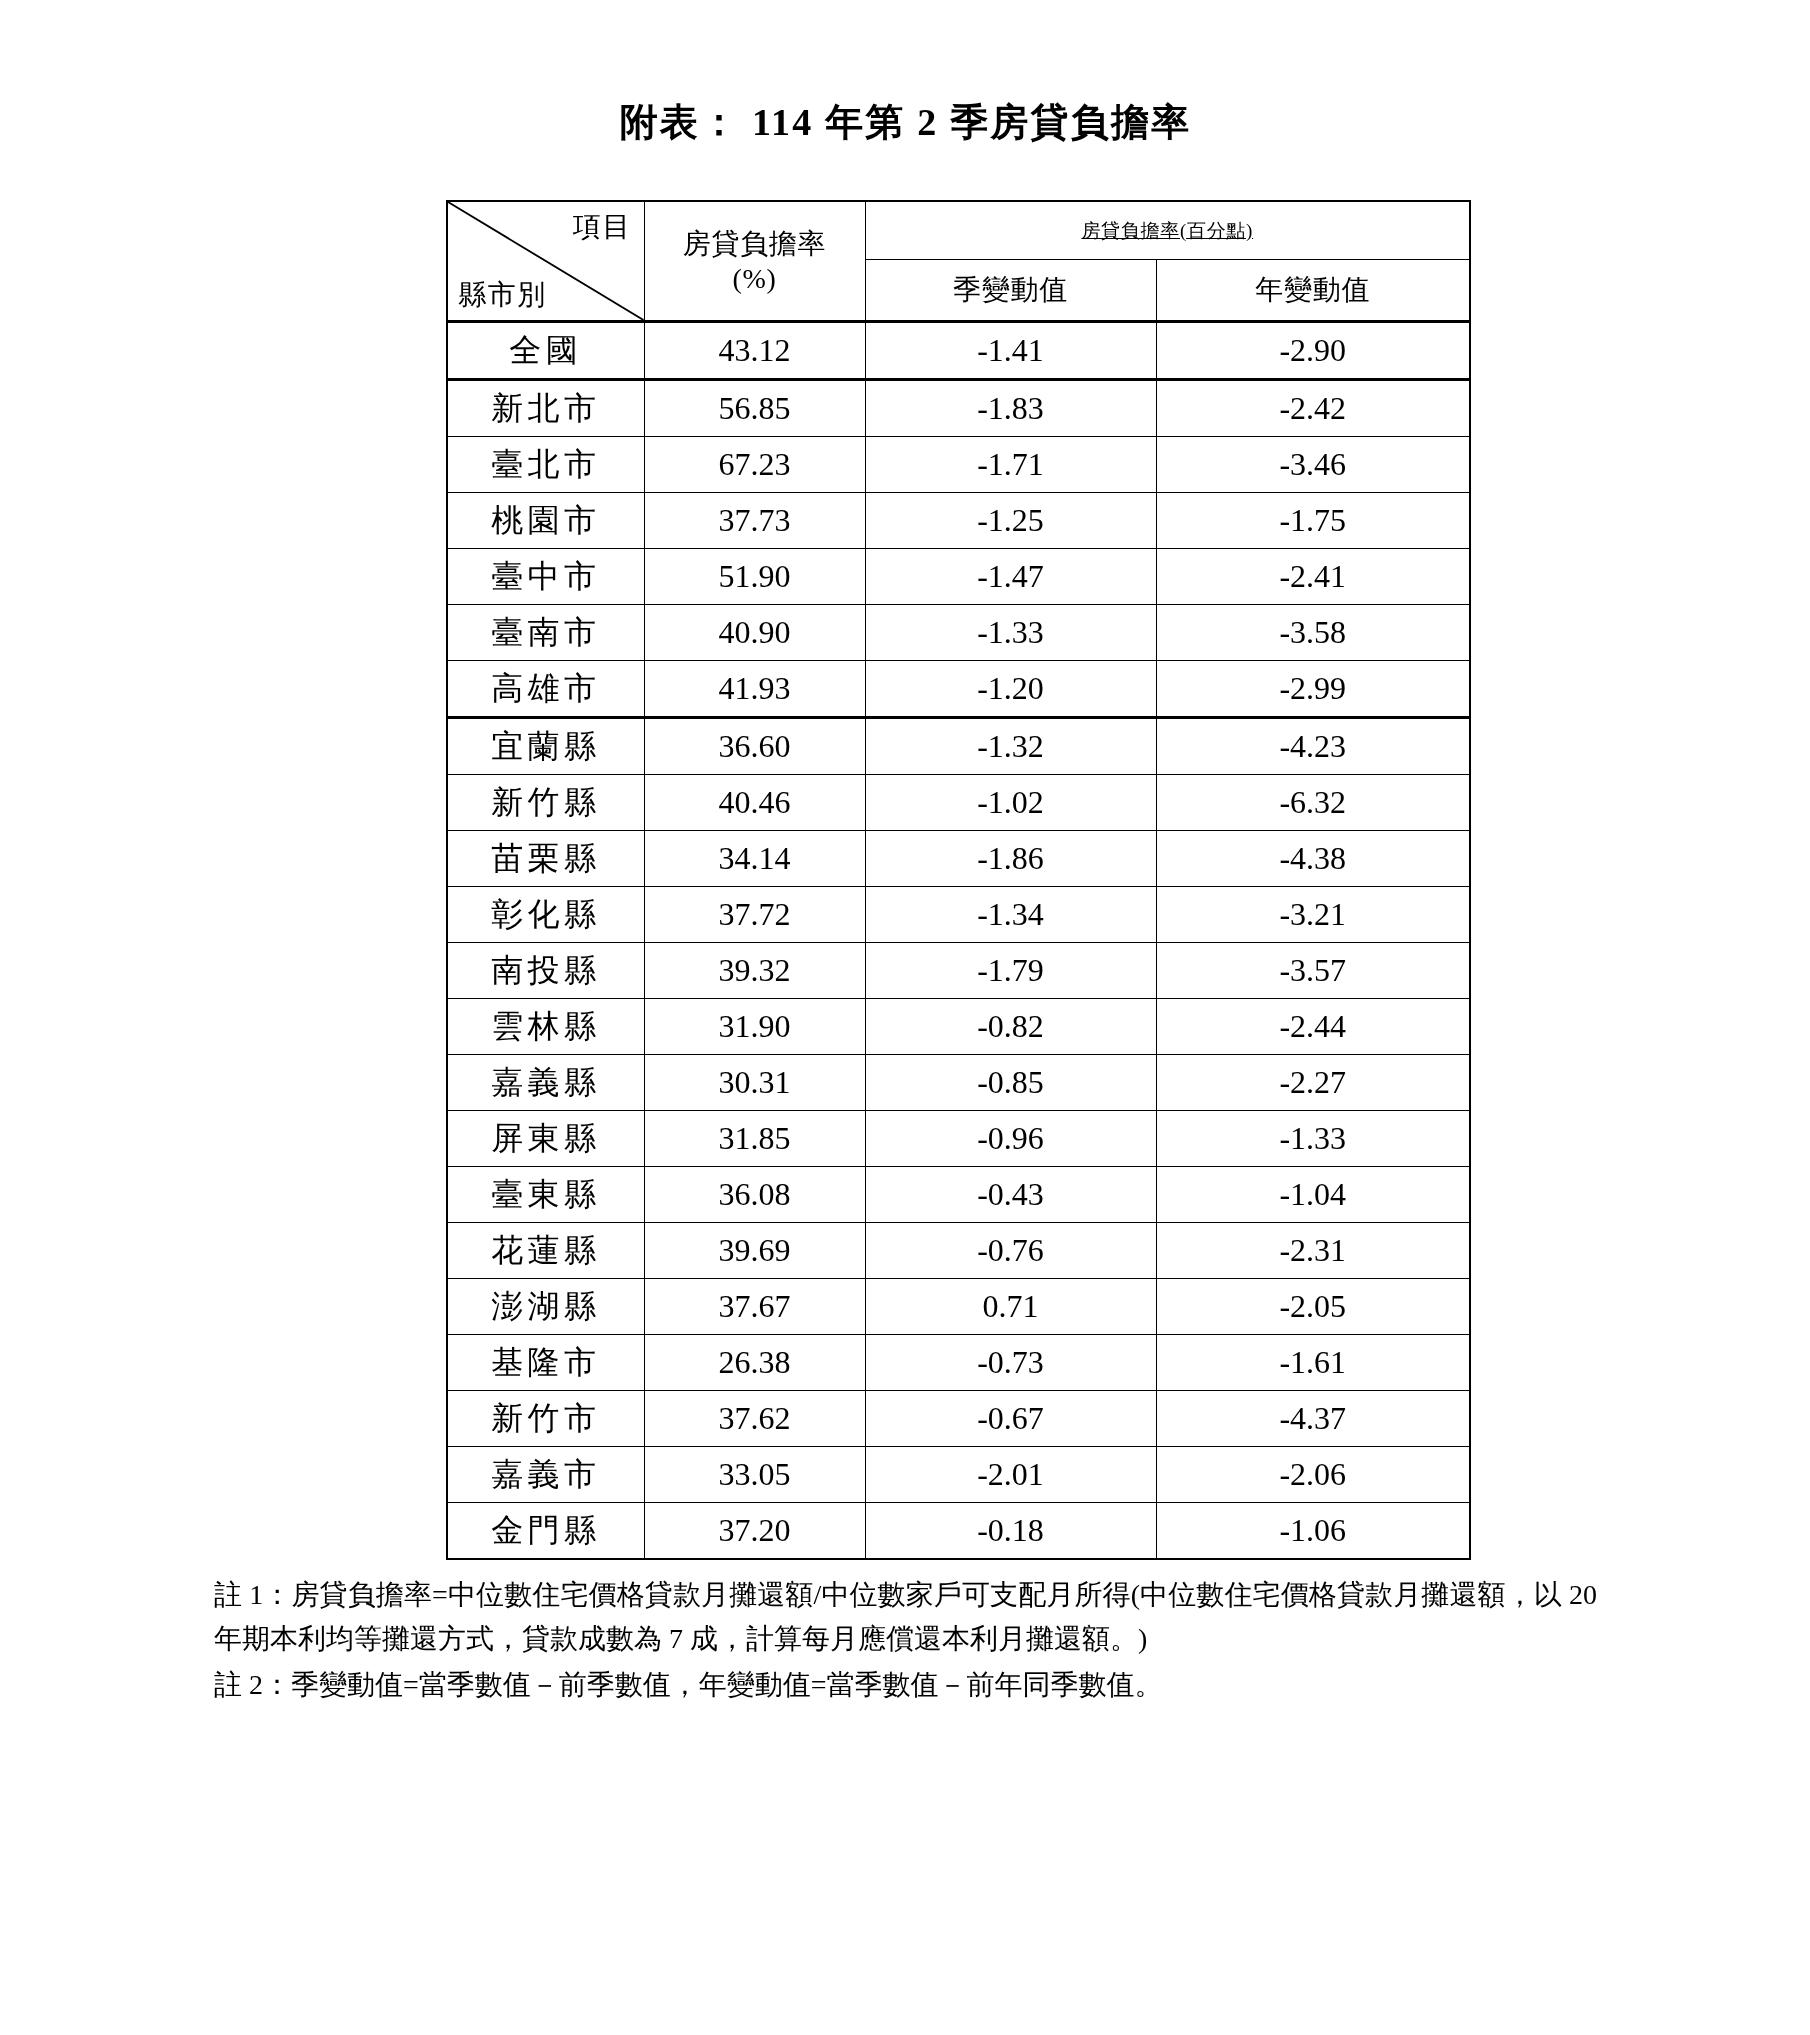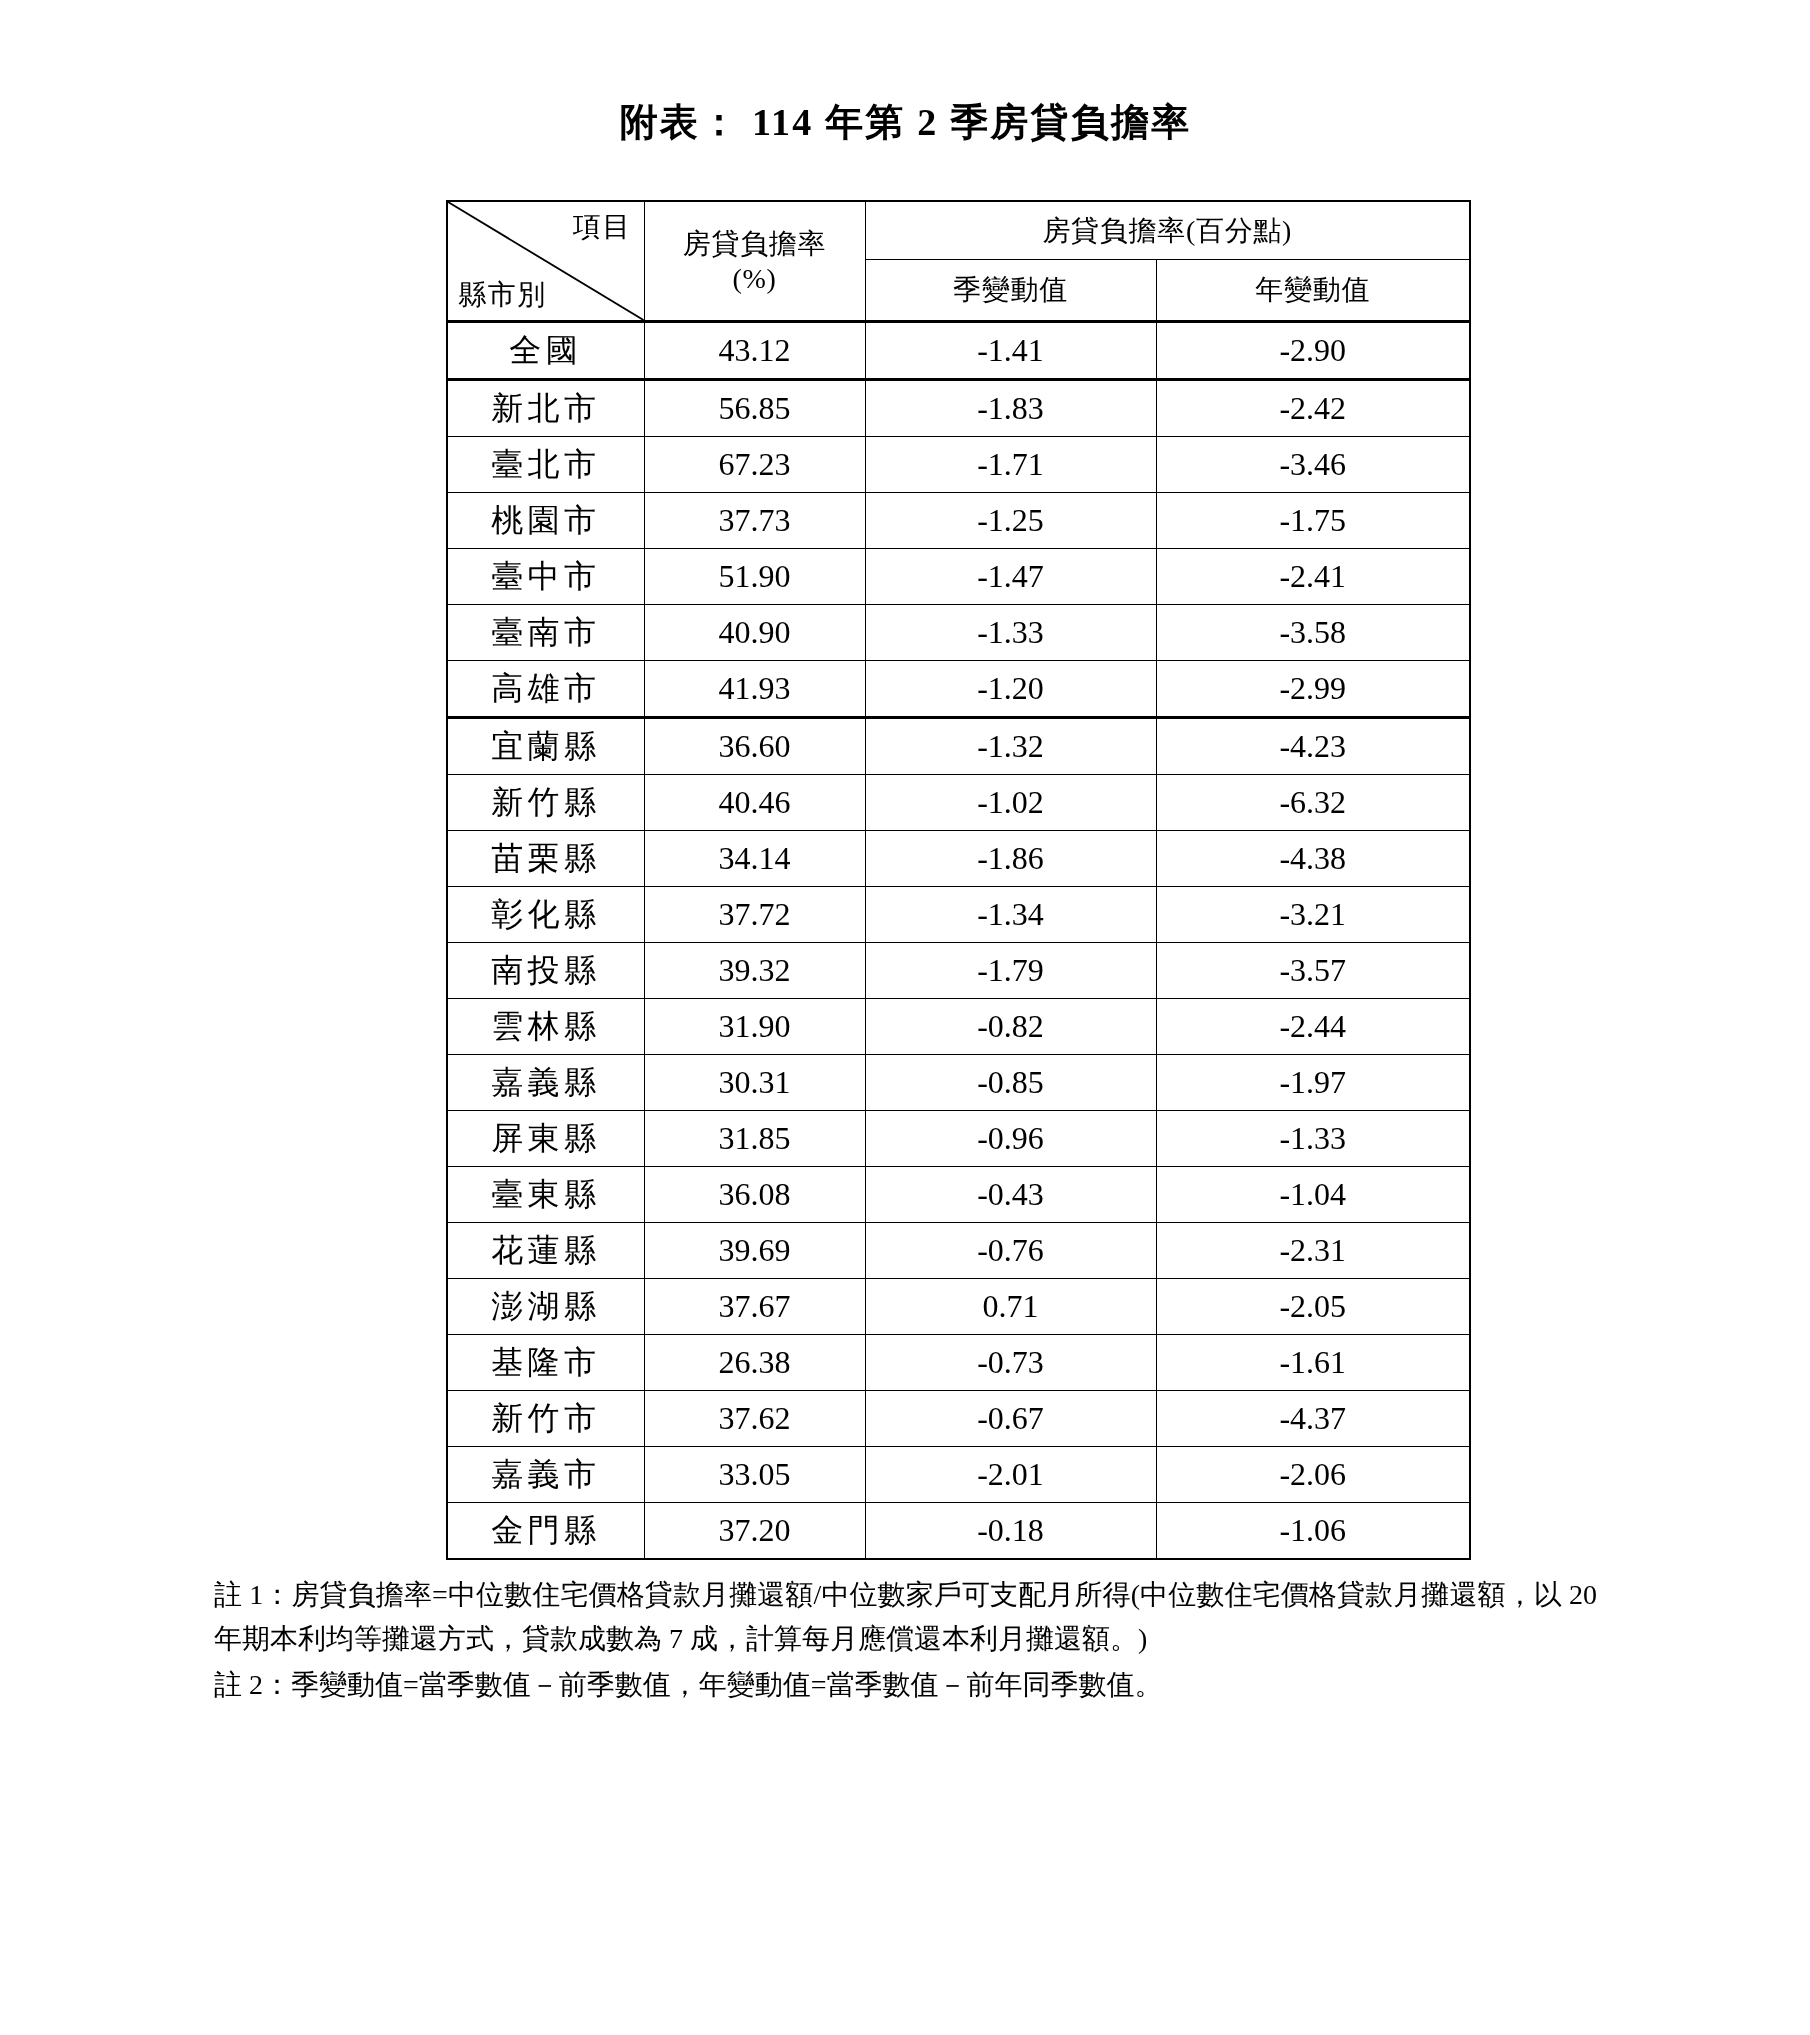--- a/index.html
+++ b/index.html
@@ -82,23 +82,24 @@
     font-size: 28px;
     letter-spacing: 1.5px;
   }
   .hdr-rate {
     font-size: 28px;
     letter-spacing: 0.7px;
     line-height: 1.25;
     padding: 7.4px 2.9px;
   }
   .hdr-group {
-    font-size: 28px;
+    font-size: 19px;
     letter-spacing: 0.7px;
     height: 57px;
+    text-decoration: underline;
   }
   .hdr-sub {
     font-size: 28px;
     letter-spacing: 0.7px;
     height: 60px;
   }
   tr.data td {
     height: 55px;
     font-size: 32px;
   }
@@ -241,21 +242,21 @@
         <tr class="data">
           <td class="name">雲林縣</td>
           <td class="num">31.90</td>
           <td class="num">-0.82</td>
           <td class="num">-2.44</td>
         </tr>
         <tr class="data">
           <td class="name">嘉義縣</td>
           <td class="num">30.31</td>
           <td class="num">-0.85</td>
-          <td class="num">-1.97</td>
+          <td class="num">-2.27</td>
         </tr>
         <tr class="data">
           <td class="name">屏東縣</td>
           <td class="num">31.85</td>
           <td class="num">-0.96</td>
           <td class="num">-1.33</td>
         </tr>
         <tr class="data">
           <td class="name">臺東縣</td>
           <td class="num">36.08</td>

